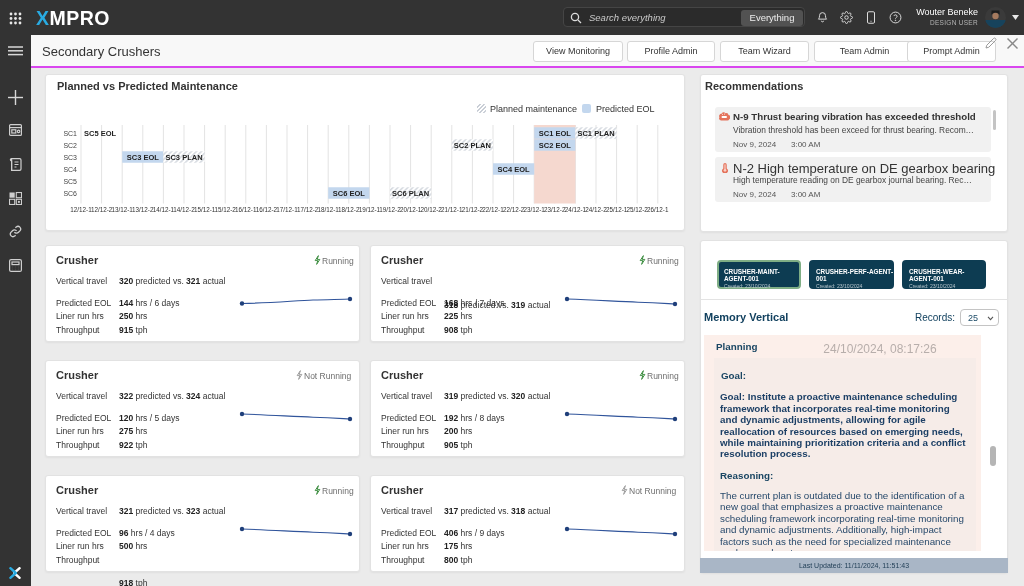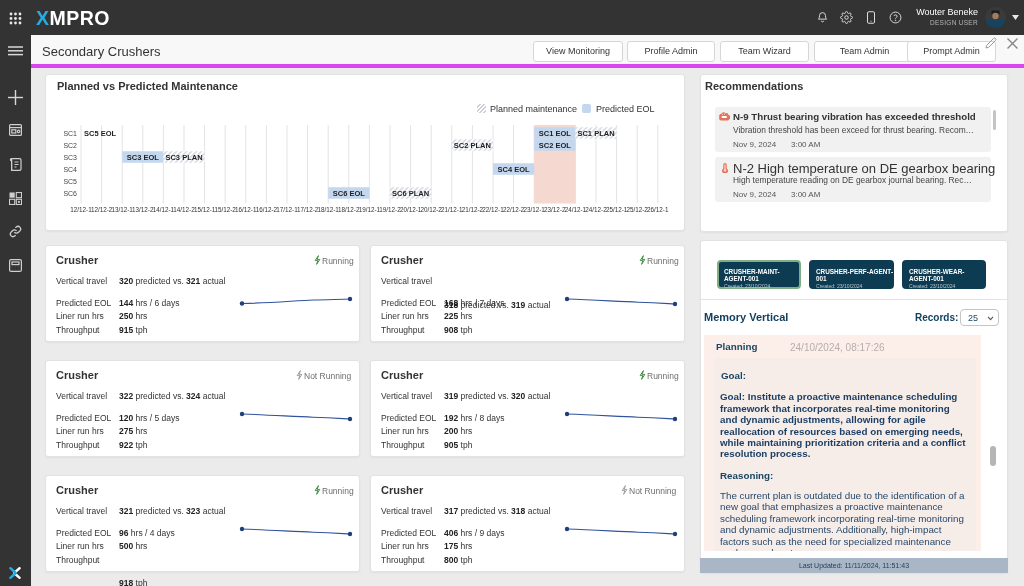--- a/index.html
+++ b/index.html
@@ -1,20 +1,20 @@
 <!DOCTYPE html>
 <html><head><meta charset="utf-8">
 <style>
   html,body{margin:0;padding:0;}
   body{width:1024px;height:586px;overflow:hidden;font-family:"Liberation Sans",sans-serif;background:#ebebeb;position:relative;}
   .abs{position:absolute;}
   
   #topbar{left:0;top:0;width:1024px;height:35px;background:#333333;}
   #sidebar{left:0;top:35px;width:31px;height:551px;background:#333333;}
-  #hdr{left:31px;top:35px;width:993px;height:33px;background:#f8f8f8;border-bottom:4px solid #d946ef;box-sizing:border-box;}
+  #hdr{left:31px;top:35px;width:993px;height:33px;background:#f8f8f8;border-bottom:2px solid #d946ef;box-sizing:border-box;}
   .hbtn{position:absolute;top:41px;height:21px;background:#fff;border:1px solid #d6d6d6;border-radius:3px;box-sizing:border-box;
         font-size:9px;color:#333;text-align:center;line-height:19px;}
   .card{position:absolute;background:#fff;border:1px solid #e2e2e2;border-radius:3px;box-sizing:border-box;box-shadow:0 1px 2px rgba(0,0,0,0.05);}
   .ctitle{position:absolute;font-size:11px;font-weight:bold;color:#333;}
   .lbl{position:absolute;font-size:8.5px;color:#333;}
   .val{position:absolute;font-size:8.5px;color:#333;}
   .val b{color:#222;}
   .status{position:absolute;font-size:8.5px;color:#6f6f6f;}
   svg{display:block;}
 </style></head>
@@ -27,20 +27,28 @@
         <circle cx="11" cy="2" r="1.4"></circle>
       <circle cx="2" cy="6.5" r="1.4"></circle>
         <circle cx="6.5" cy="6.5" r="1.4"></circle>
         <circle cx="11" cy="6.5" r="1.4"></circle>
       <circle cx="2" cy="11" r="1.4"></circle>
         <circle cx="6.5" cy="11" r="1.4"></circle>
         <circle cx="11" cy="11" r="1.4"></circle>
     </g>
   </svg>
   <div class="abs" style="left:36px;top:6.5px;font-size:19.5px;font-weight:800;letter-spacing:0.5px;color:#fff;"><span style="color:#29abe2">X</span>MPRO</div>
+  <div class="abs" style="left:563px;top:7px;width:242px;height:20px;background:#2b2b2b;border:1px solid #454545;border-radius:4px;box-sizing:border-box;">
+    <svg class="abs" style="left:6px;top:4px" width="12" height="12" viewBox="0 0 12 12" fill="none" stroke="#dcdcdc" stroke-width="1.3">
+      <circle cx="5" cy="5" r="3.6"></circle>
+        <line x1="8" y1="8" x2="11" y2="11"></line>
+    </svg>
+    <div class="abs" style="left:25px;top:4px;font-size:9.5px;font-style:italic;color:#c9c9c9;">Search everything</div>
+    <div class="abs" style="left:177px;top:1.5px;width:62px;height:16px;background:#525252;border-radius:3px;font-size:9.5px;color:#ededed;text-align:center;line-height:16px;">Everything</div>
+  </div>
   <svg class="abs" style="left:816px;top:11px" width="13" height="13" viewBox="0 0 24 24" fill="none" stroke="#dcdcdc" stroke-width="1.8">
     <path d="M12 3a5.5 5.5 0 0 0-5.5 5.5c0 5-2 6.5-2 6.5h15s-2-1.5-2-6.5A5.5 5.5 0 0 0 12 3z"></path>
       <path d="M10 18a2 2 0 0 0 4 0"></path>
   </svg>
   <svg class="abs" style="left:840px;top:11px" width="13" height="13" viewBox="0 0 24 24" fill="none" stroke="#dcdcdc" stroke-width="1.8">
     <circle cx="12" cy="12" r="3.2"></circle>
     <path d="M19.4 15a1.7 1.7 0 0 0 .34 1.87l.06.06a2 2 0 1 1-2.83 2.83l-.06-.06a1.7 1.7 0 0 0-1.87-.34 1.7 1.7 0 0 0-1 1.51V21a2 2 0 1 1-4 0v-.09a1.7 1.7 0 0 0-1-1.51 1.7 1.7 0 0 0-1.87.34l-.06.06a2 2 0 1 1-2.83-2.83l.06-.06a1.7 1.7 0 0 0 .34-1.87 1.7 1.7 0 0 0-1.51-1H3a2 2 0 1 1 0-4h.09a1.7 1.7 0 0 0 1.51-1 1.7 1.7 0 0 0-.34-1.87l-.06-.06a2 2 0 1 1 2.83-2.83l.06.06a1.7 1.7 0 0 0 1.87.34h0a1.7 1.7 0 0 0 1-1.51V3a2 2 0 1 1 4 0v.09a1.7 1.7 0 0 0 1 1.51h0a1.7 1.7 0 0 0 1.87-.34l.06-.06a2 2 0 1 1 2.83 2.83l-.06.06a1.7 1.7 0 0 0-.34 1.87v0a1.7 1.7 0 0 0 1.51 1H21a2 2 0 1 1 0 4h-.09a1.7 1.7 0 0 0-1.51 1z"></path>
   </svg>
   <svg class="abs" style="left:865px;top:11px" width="12" height="13" viewBox="0 0 24 26" fill="none" stroke="#dcdcdc" stroke-width="2">
     <rect x="5" y="1.5" width="14" height="23" rx="2.5"></rect>
@@ -374,30 +382,30 @@
 <div style="position:absolute;left:5px;top:5.5px;font-size:6.4px;font-weight:bold;color:#fff;line-height:7.4px;white-space:nowrap;">CRUSHER-PERF-AGENT-<br>001</div>
 <div style="position:absolute;left:5px;top:21px;font-size:5.1px;color:#b9c7ce;white-space:nowrap;">Created: 23/10/2024</div>
 </div>
 <div class="abs" style="left:902px;top:260px;width:84px;height:29px;border:2px solid #0d3c52;background:#0d3c52;border-radius:4px;box-sizing:border-box;">
 <div style="position:absolute;left:5px;top:5.5px;font-size:6.4px;font-weight:bold;color:#fff;line-height:7.4px;white-space:nowrap;">CRUSHER-WEAR-<br>AGENT-001</div>
 <div style="position:absolute;left:5px;top:21px;font-size:5.1px;color:#b9c7ce;white-space:nowrap;">Created: 23/10/2024</div>
 </div>
 
 <div class="abs" style="left:700px;top:299px;width:308px;height:1px;background:#e3e3e3;"></div>
 <div class="abs" style="left:704px;top:311px;font-size:11px;font-weight:bold;color:#12415f;">Memory Vertical</div>
-<div class="abs" style="left:915px;top:312px;font-size:10px;font-weight:bold;color:#12415f;">Records:</div>
+<div class="abs" style="left:915px;top:312px;font-size:10px;font-weight:normal;color:#12415f;">Records:</div>
 <div class="abs" style="left:960px;top:309px;width:39px;height:17px;background:#fff;border:1px solid #c4c4c4;border-radius:4px;box-sizing:border-box;">
   <div style="position:absolute;left:7px;top:3px;font-size:9px;color:#1b4a66;">25</div>
   <svg style="position:absolute;right:4px;top:6px" width="7" height="5" viewBox="0 0 8 6" fill="none" stroke="#555" stroke-width="1.3">
       <path d="M1 1l3 3.4L7 1"></path>
     </svg>
 </div>
 <div class="abs" style="left:704px;top:335px;width:277px;height:216px;background:#fcefea;"></div>
 <div class="abs" style="left:716px;top:341px;font-size:9.8px;font-weight:bold;color:#1a4663;">Planning</div>
-<div class="abs" style="left:790px;top:341.5px;width:180px;text-align:left;font-size:10px;color:#b7aeab;">24/10/2024, 08:17:26</div>
+<div class="abs" style="left:790px;top:341.5px;width:180px;text-align:center;font-size:12px;color:#b7aeab;">24/10/2024, 08:17:26</div>
 <div class="abs" style="left:714px;top:358px;width:262px;height:193px;background:#f6ece8;"></div>
 <div class="abs" style="left:721px;top:370px;font-size:9.8px;font-weight:bold;color:#1a4663;text-align:center;">Goal:</div>
 <div class="abs" style="left:720px;top:391.3px;width:248px;font-size:9.8px;font-weight:bold;color:#1d4066;line-height:11.4px;">Goal: Institute a proactive maintenance scheduling framework that incorporates real-time monitoring and dynamic adjustments, allowing for agile reallocation of resources based on emerging needs, while maintaining prioritization criteria and a conflict resolution process.</div>
 <div class="abs" style="left:720px;top:470.3px;font-size:9.8px;font-weight:bold;color:#1a4663;">Reasoning:</div>
 <div class="abs" style="left:720px;top:490px;width:248px;height:61px;overflow:hidden;font-size:9.8px;color:#27496b;line-height:11.4px;">The current plan is outdated due to the identification of a new goal that emphasizes a proactive maintenance scheduling framework incorporating real-time monitoring and dynamic adjustments. Additionally, high-impact factors such as the need for specialized maintenance workers and parts</div>
 <div class="abs" style="left:990px;top:446px;width:6px;height:20px;background:#b5b5b5;border-radius:3px;"></div>
 <div class="abs" style="left:700px;top:558px;width:308px;height:15px;background:#a9b6c6;">
   <div style="width:100%;text-align:center;font-size:7px;color:#1d3b53;line-height:15px;">Last Updated: 11/11/2024, 11:51:43</div>
 </div>
 

